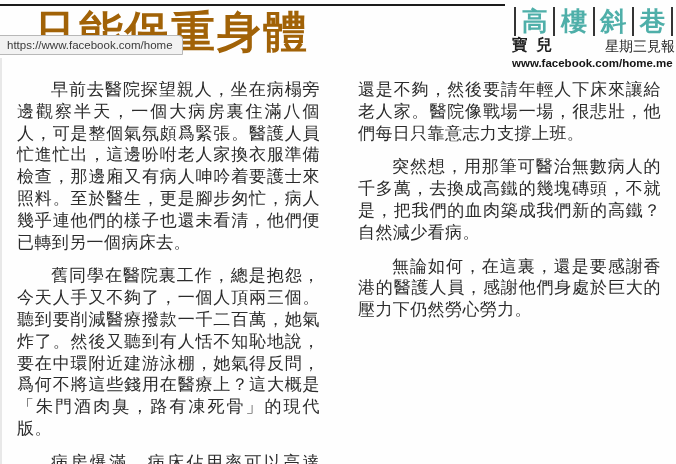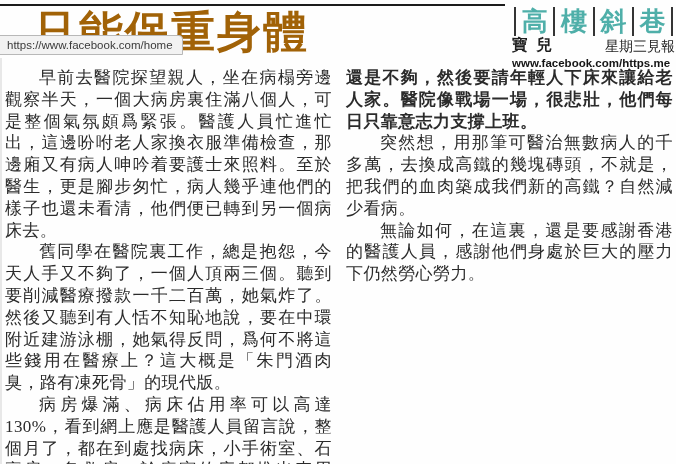--- a/index.html
+++ b/index.html
@@ -128,26 +128,25 @@
   .col {
     width: 327px;
     flex: 0 0 auto;
     font-size: 17px;
     line-height: 21.8px;
     letter-spacing: 0.4px;
     color: #2b2b2b;
     text-align: justify;
   }
   .col p {
-    margin: 0;
+    margin: 12px;
     text-indent: 2em;
   }
   .col p.no-indent {
     text-indent: 0;
-    font-weight: bold;
   }
   
   .scan-edge {
     position: absolute;
     left: 0;
     top: 58px;
     width: 2px;
     height: 406px;
     background: #e8e8e8;
   }
@@ -176,21 +175,21 @@
       <span class="masthead-bar"></span>
       <span class="masthead-char">斜</span>
       <span class="masthead-bar"></span>
       <span class="masthead-char">巷</span>
       <span class="masthead-bar"></span>
     </div>
     <div class="masthead-byline">
       <span class="masthead-author">寶兒</span>
       <span class="masthead-day">星期三見報</span>
     </div>
-    <div class="masthead-url">www.facebook.com/https.me</div>
+    <div class="masthead-url">www.facebook.com/home.me</div>
   </div>
 
   <div class="article">
     <div class="col">
       <p>早前去醫院探望親人，坐在病榻旁邊觀察半天，一個大病房裏住滿八個人，可是整個氣氛頗爲緊張。醫護人員忙進忙出，這邊吩咐老人家換衣服準備檢查，那邊廂又有病人呻吟着要護士來照料。至於醫生，更是腳步匆忙，病人幾乎連他們的樣子也還未看清，他們便已轉到另一個病床去。</p>
       <p>舊同學在醫院裏工作，總是抱怨，今天人手又不夠了，一個人頂兩三個。聽到要削減醫療撥款一千二百萬，她氣炸了。然後又聽到有人恬不知恥地說，要在中環附近建游泳棚，她氣得反問，爲何不將這些錢用在醫療上？這大概是「朱門酒肉臭，路有凍死骨」的現代版。</p>
       <p>病房爆滿、病床佔用率可以高達 130%，看到網上應是醫護人員留言說，整個月了，都在到處找病床，小手術室、石膏房、急救房、診症室的床都推出來用了，</p>
     </div>
     <div class="col">
       <p class="no-indent">還是不夠，然後要請年輕人下床來讓給老人家。醫院像戰場一場，很悲壯，他們每日只靠意志力支撐上班。</p>

